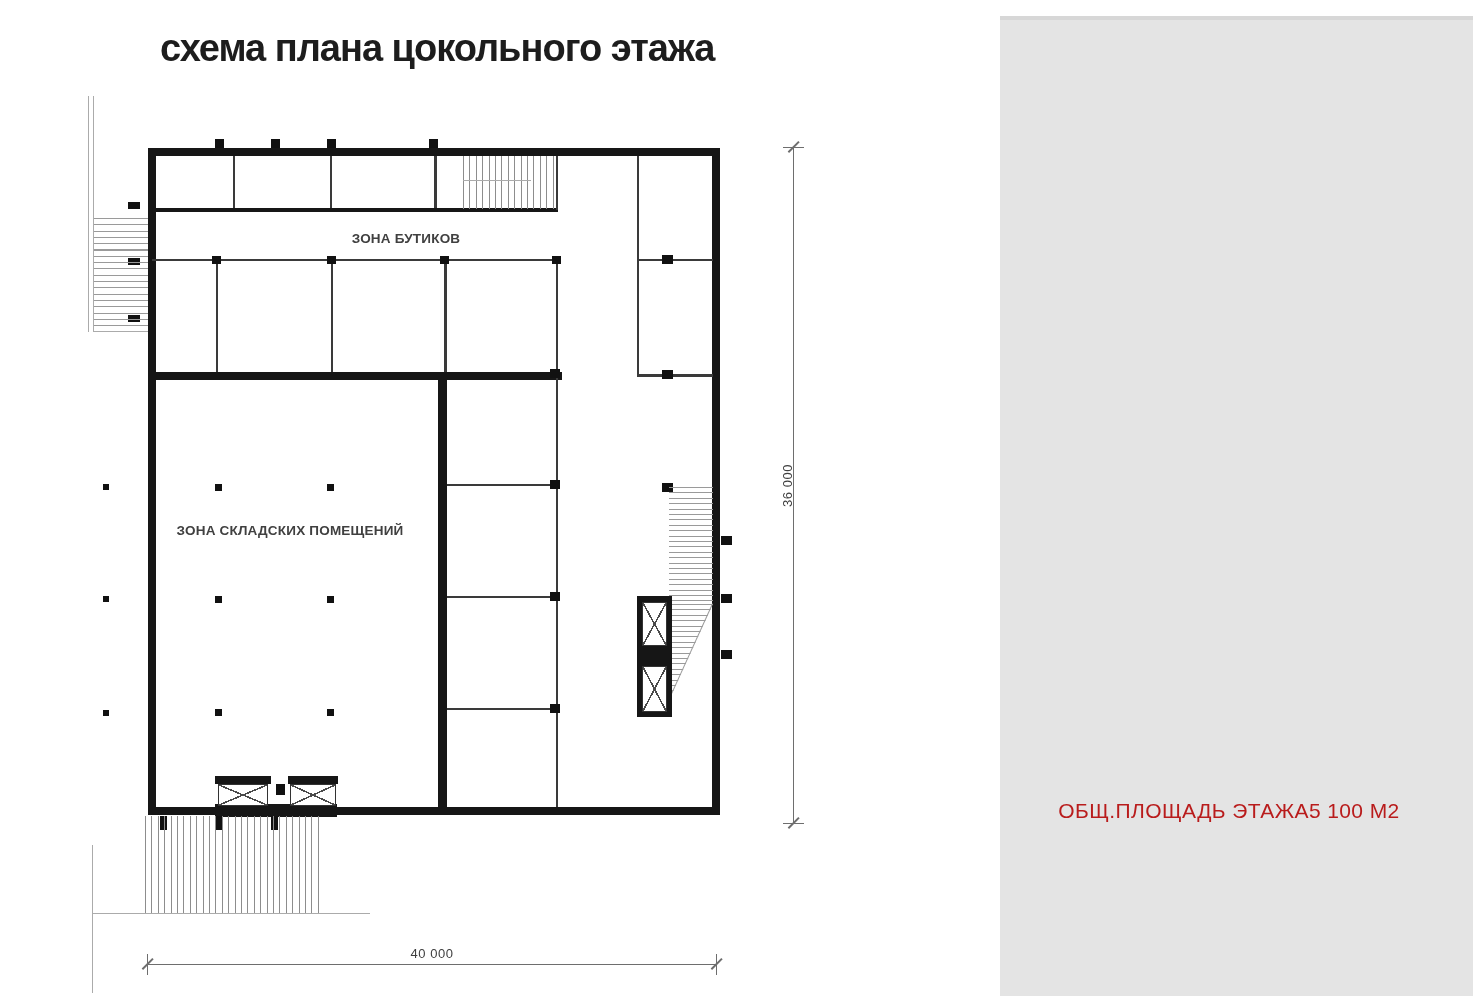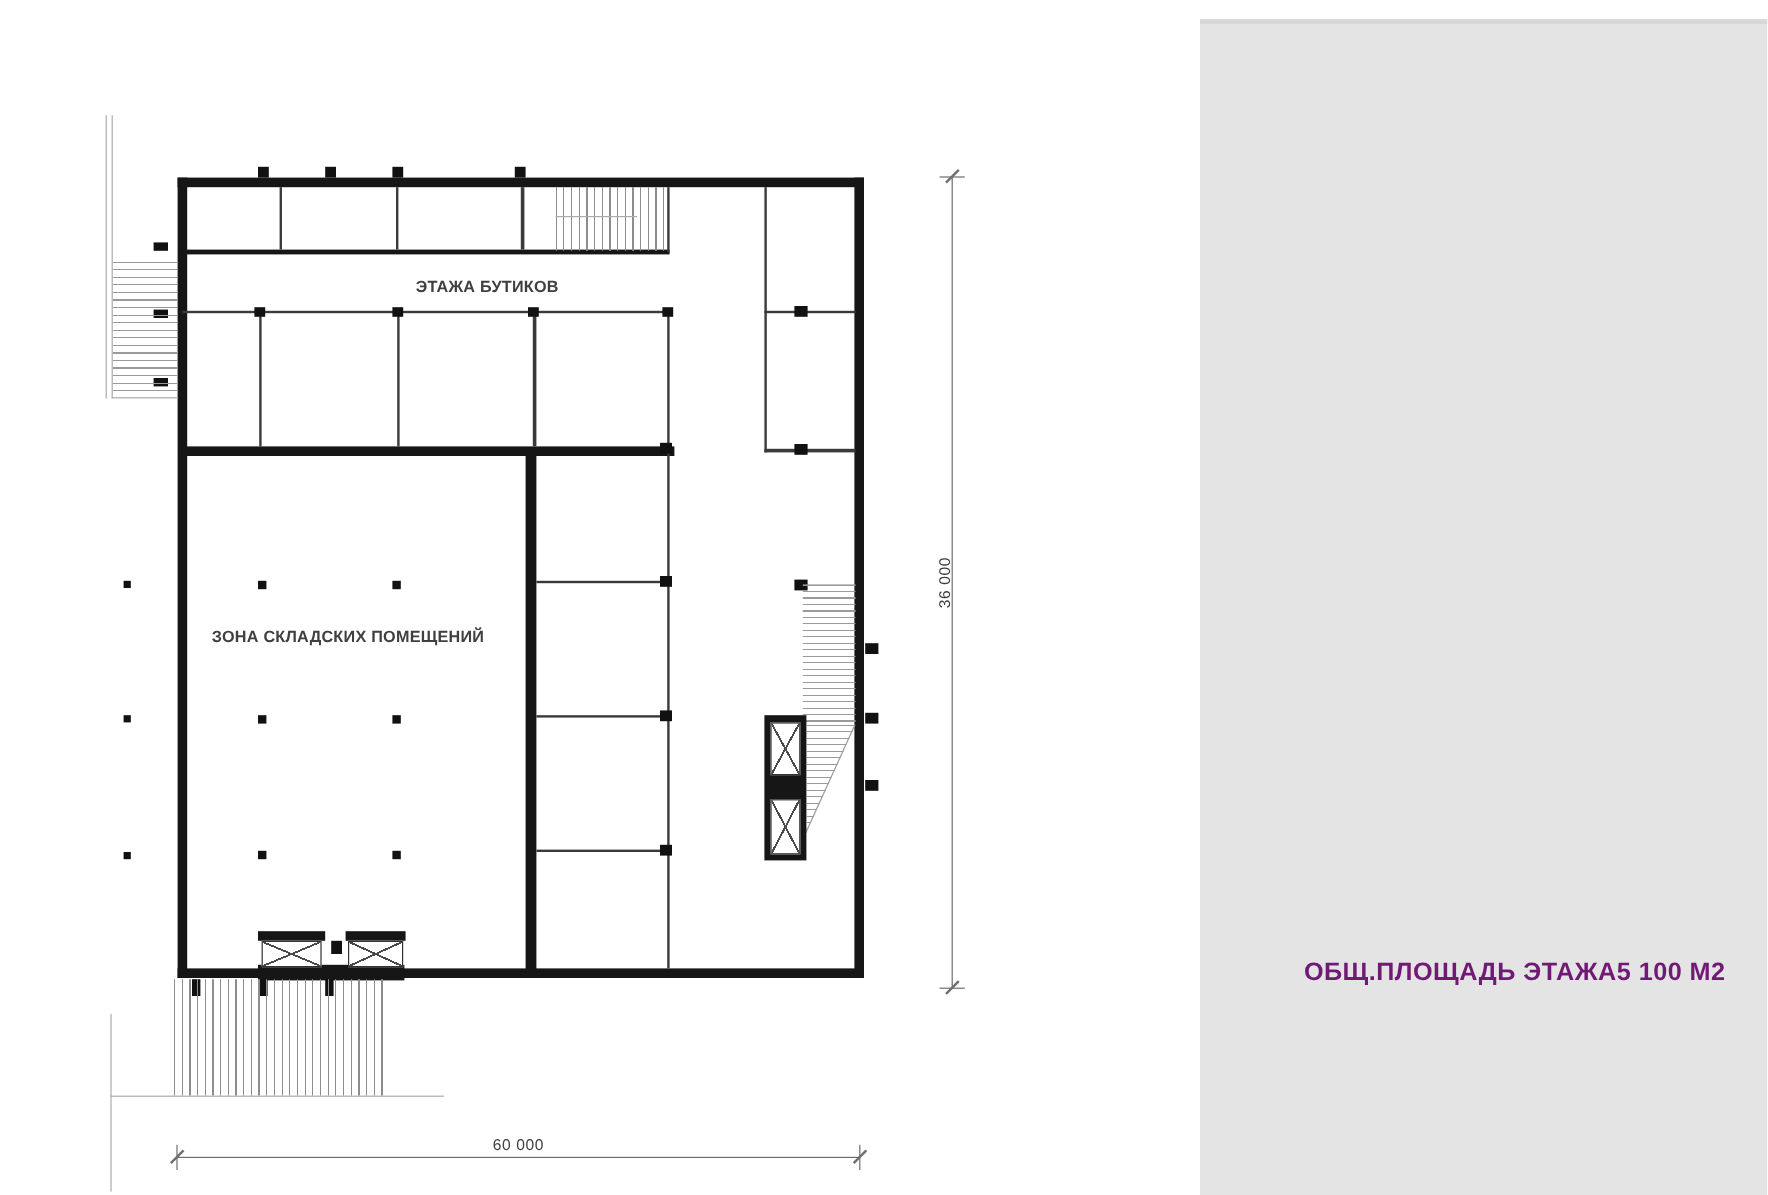--- a/index.html
+++ b/index.html
@@ -21,31 +21,32 @@
   .dim{background:#6e6e6e;}
   .slant{width:15px;height:1.5px;background:#6e6e6e;transform:rotate(-45deg);}
   .dimlbl{color:#3f3f3f;font-size:13px;letter-spacing:0.5px;white-space:nowrap;}
   .title{position:absolute;left:160px;top:27px;font-size:38px;font-weight:bold;color:#1d1d1d;
          letter-spacing:-1px;white-space:nowrap;}
   .zone{position:absolute;font-size:13.5px;font-weight:bold;color:#404040;text-align:center;
         letter-spacing:0.2px;white-space:nowrap;}
   .panel{position:absolute;left:1000px;top:16px;width:473px;height:980px;background:#e4e4e4;
          border-top:4px solid #d7d7d7;box-sizing:border-box;}
   .panel-row{position:absolute;left:20px;top:779px;width:418px;display:flex;
-             justify-content:flex-end;font-size:21px;font-weight:bold;color:#701a75;
+             justify-content:center;font-size:21px;font-weight:normal;color:#b91c1c;
              letter-spacing:0.4px;white-space:nowrap;}
   .diag{position:absolute;left:713px;top:604px;width:99px;height:1.4px;background:#9a9a9a;
         transform-origin:0 0;transform:rotate(114.5deg);}
   .tri{clip-path:polygon(0 0,100% 0,0 100%);}
 </style>
 </head>
 <body>
 
 <div class="stage">
 
+  <div class="title">схема плана цокольного этажа</div>
 
   <div class="abs" style="left:0;top:0;width:1000px;height:996px;">
 
     <i class="abs wall" style="left:148px;top:148px;width:572px;height:8px;"></i>
     <i class="abs wall" style="left:148px;top:148px;width:8px;height:667px;"></i>
     <i class="abs wall" style="left:712px;top:148px;width:8px;height:667px;"></i>
     <i class="abs wall" style="left:148px;top:807px;width:572px;height:8px;"></i>
 
     <i class="abs wall" style="left:152px;top:208px;width:406px;height:4px;"></i>
     <i class="abs wall" style="left:152px;top:372px;width:410px;height:8px;"></i>
@@ -119,36 +120,36 @@
     <i class="abs mk" style="left:276px;top:784px;width:9px;height:11px;"></i>
     <i class="abs wall" style="left:288px;top:776px;width:50px;height:8px;"></i>
     <i class="abs xbox" style="left:290px;top:784px;width:46px;height:22px;"></i>
 
     <i class="abs gl" style="left:88px;top:96px;width:1px;height:236px;"></i>
     <i class="abs gl" style="left:93px;top:96px;width:1px;height:236px;"></i>
     <i class="abs gl" style="left:93px;top:331px;width:55px;height:1px;"></i>
     <i class="abs gl" style="left:92px;top:913px;width:278px;height:1px;"></i>
     <i class="abs gl" style="left:92px;top:845px;width:1px;height:148px;"></i>
 
-    <div class="zone" style="left:326px;top:231px;width:160px;">ЭТАЖА БУТИКОВ</div>
+    <div class="zone" style="left:326px;top:231px;width:160px;">ЗОНА БУТИКОВ</div>
     <div class="zone" style="left:170px;top:523px;width:240px;">ЗОНА СКЛАДСКИХ ПОМЕЩЕНИЙ</div>
 
     <i class="abs dim" style="left:793px;top:147px;width:1px;height:676px;"></i>
     <i class="abs dim" style="left:783px;top:147px;width:21px;height:1px;"></i>
     <i class="abs dim" style="left:783px;top:823px;width:21px;height:1px;"></i>
     <i class="abs slant" style="left:786px;top:146px;"></i>
     <i class="abs slant" style="left:786px;top:822px;"></i>
     <div class="abs dimlbl" style="left:757px;top:478px;width:60px;text-align:center;transform:rotate(-90deg);">36 000</div>
 
     <i class="abs dim" style="left:147px;top:964px;width:569px;height:1px;"></i>
     <i class="abs dim" style="left:147px;top:954px;width:1px;height:21px;"></i>
     <i class="abs dim" style="left:716px;top:954px;width:1px;height:21px;"></i>
     <i class="abs slant" style="left:140px;top:963px;"></i>
     <i class="abs slant" style="left:709px;top:963px;"></i>
-    <div class="abs dimlbl" style="left:382px;top:946px;width:100px;text-align:center;">60 000</div>
+    <div class="abs dimlbl" style="left:382px;top:946px;width:100px;text-align:center;">40 000</div>
   </div>
 
   <div class="panel">
     <div class="panel-row">
       <span>ОБЩ.ПЛОЩАДЬ ЭТАЖА</span>
       <span>5 100 М2</span>
     </div>
   </div>
 
 </div>

